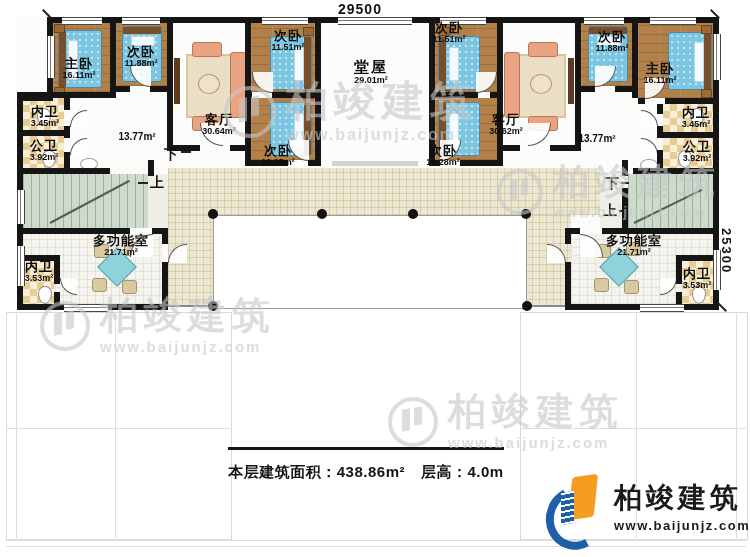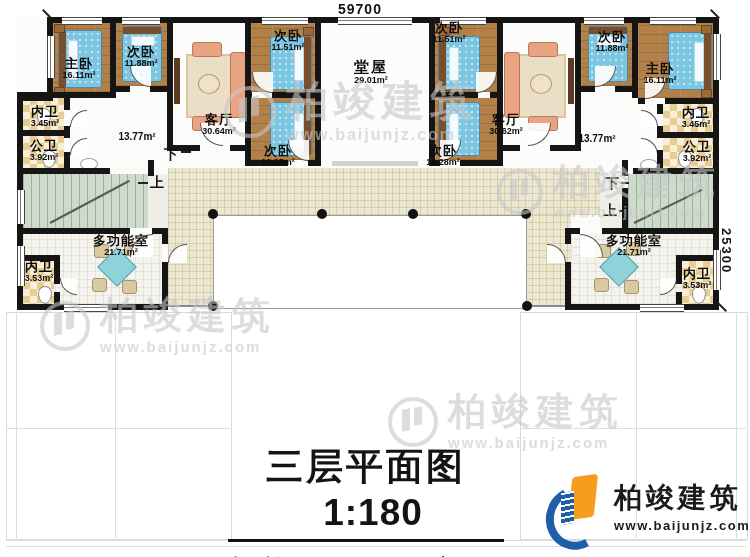--- a/index.html
+++ b/index.html
@@ -69,21 +69,21 @@
   .lg-blue-col{position:absolute;left:15px;top:18px;width:13px;height:32px;background:#1e5fa8;background-image:repeating-linear-gradient(0deg,#fff 0 2px,transparent 2px 6px);transform:skewY(-10deg);}
   .brand-name{font-size:28px;font-weight:bold;color:#1a1a1a;letter-spacing:4px;line-height:1;margin-top:10px;}
   .brand-site{font-size:13px;font-weight:bold;color:#1a1a1a;letter-spacing:1.5px;margin-top:6px;}
   .threshold{position:absolute;background:#d2d2c8;z-index:6;}
 </style>
 </head>
 <body>
 
 <div id="stage">
 
-  <div class="dim dim-top" style="left:338px;top:1px;">59700</div>
+  <div class="dim dim-top" style="left:338px;top:1px;">29500</div>
   <div class="dim dim-right" style="left:719px;top:228px;">25300</div>
   <div class="tickmark" style="left:41px;top:13px;"></div>
   <div class="tickmark" style="left:709px;top:13px;"></div>
   <div class="tickmark" style="left:716px;top:306px;"></div>
 
   <div class="base" style="left:17px;top:17px;width:702px;height:293px;"></div>
 
   <div class="floor floor-wood" style="left:53px;top:23px;width:57px;height:69px;"></div>
   <div class="floor floor-wood" style="left:116px;top:23px;width:51px;height:63px;"></div>
   <div class="floor floor-white" style="left:173px;top:23px;width:72px;height:122px;"></div>
@@ -454,21 +454,20 @@
         <div class="wm-b1" style="left:10px;top:8px;width:8px;height:22px;"></div>
         <div class="wm-b2" style="left:22px;top:6px;width:8px;height:18px;"></div>
       </div>
     <div class="wm-text">
         <div class="wm-name" style="font-size:38px;">柏竣建筑</div>
         <div class="wm-site" style="font-size:15px;">www.baijunjz.com</div>
       </div>
   </div>
 
   <div class="title-wrap">
-    <div><span class="t-main">三层平面图</span><span class="t-scale">1:180</span></div>
     <div class="t-underline"></div>
     <div class="t-sub"><span>本层建筑面积：</span><span>438.86m²</span><span class="gap"></span><span>层高：</span><span>4.0m</span></div>
   </div>
 
   <div class="logo">
     <div class="logo-glyph">
       <div class="lg-blue-arc"></div>
       <div class="lg-orange"></div>
       <div class="lg-blue-col"></div>
     </div>

